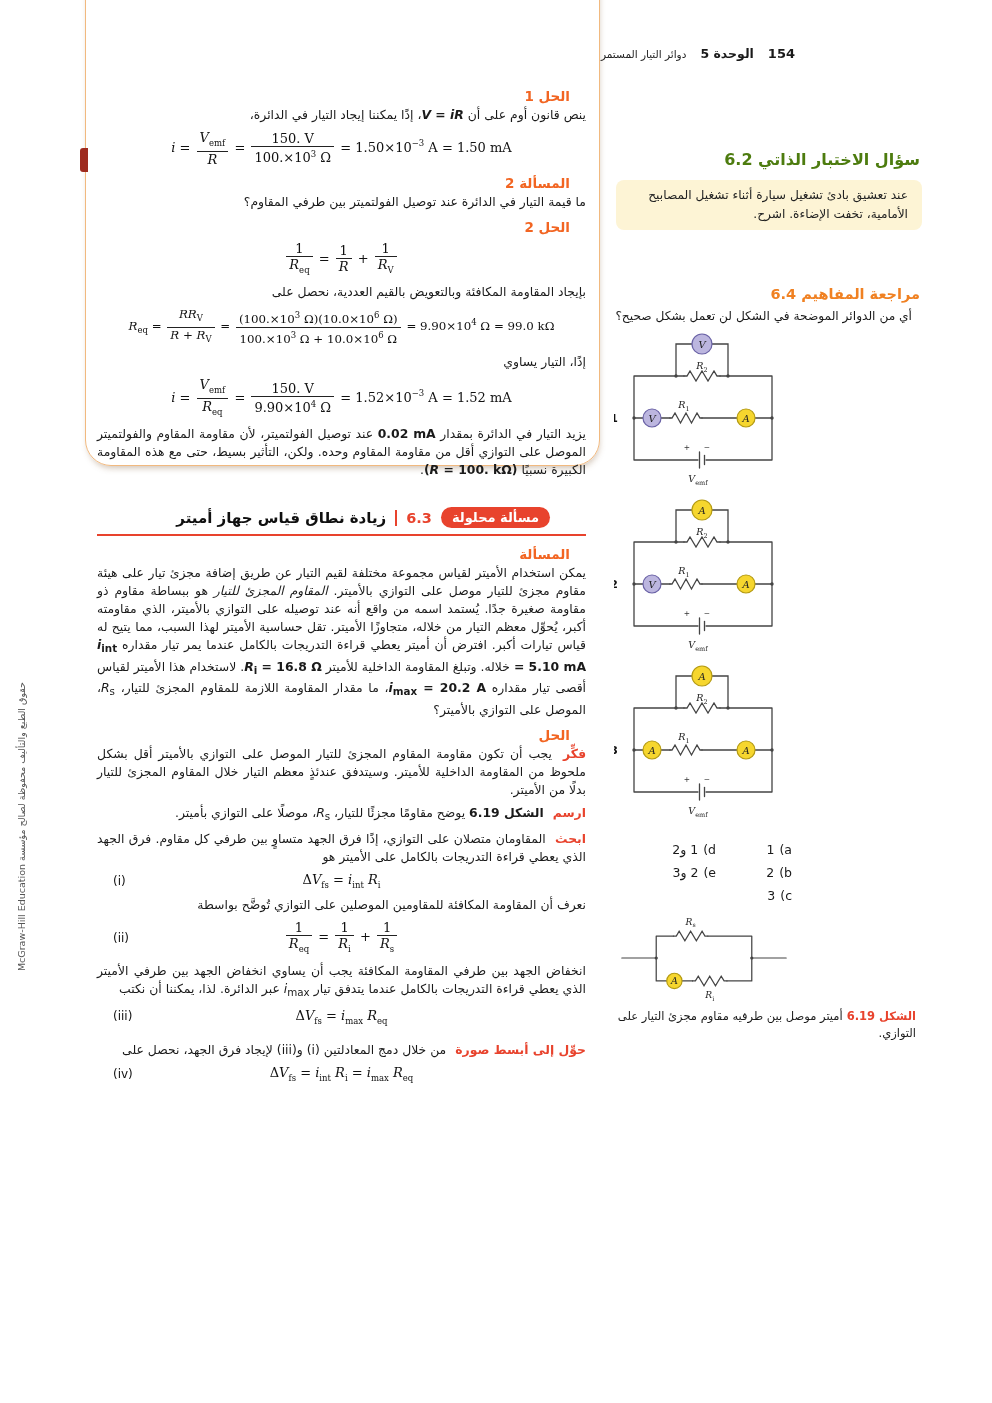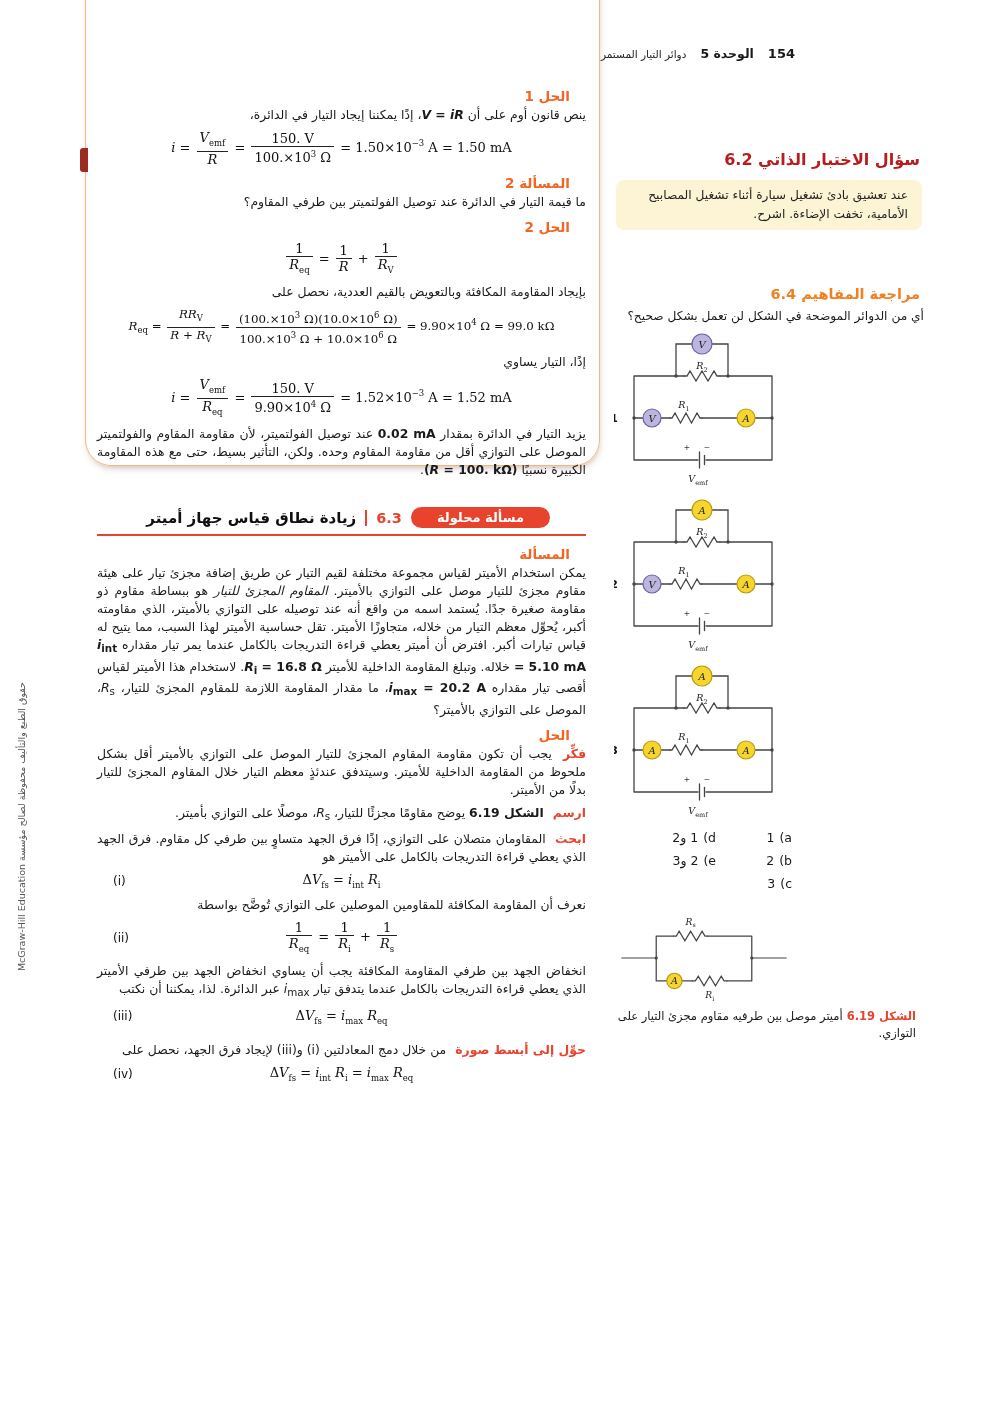--- a/index.html
+++ b/index.html
@@ -33,50 +33,50 @@
   .eq-small{font-size:11.8px}
   .eq sub{font-size:8.5px}
   .eq sup{font-size:8.5px}
   .fr{display:inline-block;vertical-align:middle;text-align:center;margin:0 2px}
   .fr .nu{display:block;border-bottom:1px solid #222;line-height:15px;padding:0 3px}
   .fr .de{display:block;line-height:15px;padding:0 3px}
   .eq-label{position:absolute;left:16px;top:50%;transform:translateY(-50%);font-family:"DejaVu Sans",sans-serif;font-size:12px;color:#111}
 
   
   .sp-header{display:flex;direction:rtl;align-items:center;gap:9px;margin:28px 36px 0 0}
-  .sp-badge{background:#e8432d;color:#fff;font-weight:bold;font-size:13px;padding:3px 26px;border-radius:11px;white-space:nowrap}
+  .sp-badge{background:#e8432d;color:#fff;font-weight:bold;font-size:13px;padding:3px 11px;border-radius:11px;white-space:nowrap}
   .sp-num{color:#e8432d;font-weight:bold;font-size:14.5px}
   .sp-div{width:2px;height:16px;background:#e8432d}
   .sp-title{font-weight:bold;font-size:15px;color:#101010;white-space:nowrap}
   .sp-rule{border-bottom:2px solid #e8432d;margin:6px 0 10px}
 
   
   .right-col{position:absolute;left:612px;top:0;width:310px;direction:rtl}
-  .st-heading{position:absolute;top:150px;left:0;width:308px;text-align:right;color:#b91c1c;font-weight:bold;font-size:16px}
+  .st-heading{position:absolute;top:150px;left:0;width:308px;text-align:right;color:#4d7c0f;font-weight:bold;font-size:16px}
   .st-panel{position:absolute;top:180px;right:0;width:306px;background:#fdf4d5;border-radius:8px;padding:6px 14px;
             font-size:12.2px;line-height:1.55;text-align:right;color:#222}
   .cr-heading{position:absolute;top:286px;left:0;width:308px;text-align:right;color:#f08122;font-weight:bold;font-size:14.5px}
-  .cr-question{position:absolute;top:308px;left:12px;width:300px;text-align:right;font-size:12.2px;line-height:17px}
+  .cr-question{position:absolute;top:308px;left:0;width:300px;text-align:right;font-size:12.2px;line-height:17px}
 
   .circuit{position:absolute}
   .c1{left:2px;top:330px}.c2{left:2px;top:496px}.c3{left:2px;top:662px}
   .w{stroke:#444;stroke-width:1.3;fill:none;stroke-linecap:round}
   .meter{stroke-width:1.2}
   .vm{fill:#bcb6df;stroke:#6a62a6}
   .am{fill:#f6d62e;stroke:#b59b12}
   .mlabel{font-family:"DejaVu Serif",serif;font-style:italic;font-size:10px;text-anchor:middle;fill:#222}
   .clabel{font-family:"DejaVu Serif",serif;font-size:9.5px;fill:#222}
   .clabel .it{font-style:italic}
   .ssub{font-size:6.5px}
   .csign{font-size:7.5px;font-family:"DejaVu Sans",sans-serif;fill:#333}
   .cnum{font-family:"DejaVu Sans",sans-serif;font-weight:bold;font-size:11px;fill:#111}
   .dot{fill:#444}
 
   .options{position:absolute;top:830px;left:0;width:190px;direction:ltr}
-  .opt-col{position:absolute;top:0}
+  .opt-col{position:absolute;top:12px}
   .opt-col-abc{left:122px;width:58px}
   .opt-col-de{left:4px;width:100px}
   .option{display:flex;justify-content:flex-end;gap:5px;font-size:12.5px;height:17px;margin-bottom:6px;align-items:baseline}
   .opt-val{direction:rtl}
   .opt-letter{direction:ltr}
 
   .figure-svg{position:absolute;left:6px;top:912px}
   .fig-caption{position:absolute;top:1008px;left:0;width:304px;text-align:right;font-size:11.5px;line-height:17px;direction:rtl}
   .cap-label{color:#e8432d;font-weight:bold;margin-left:4px}
 </style>

